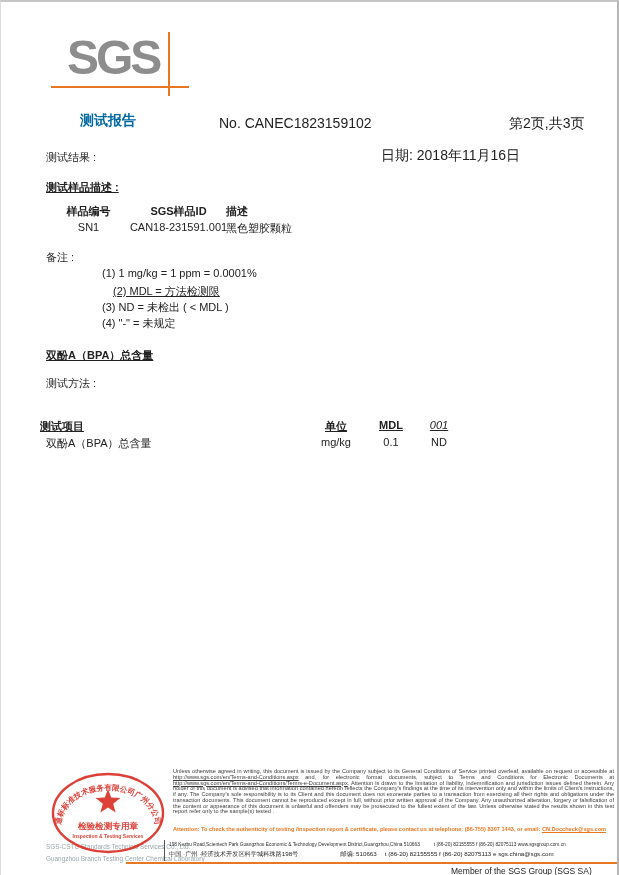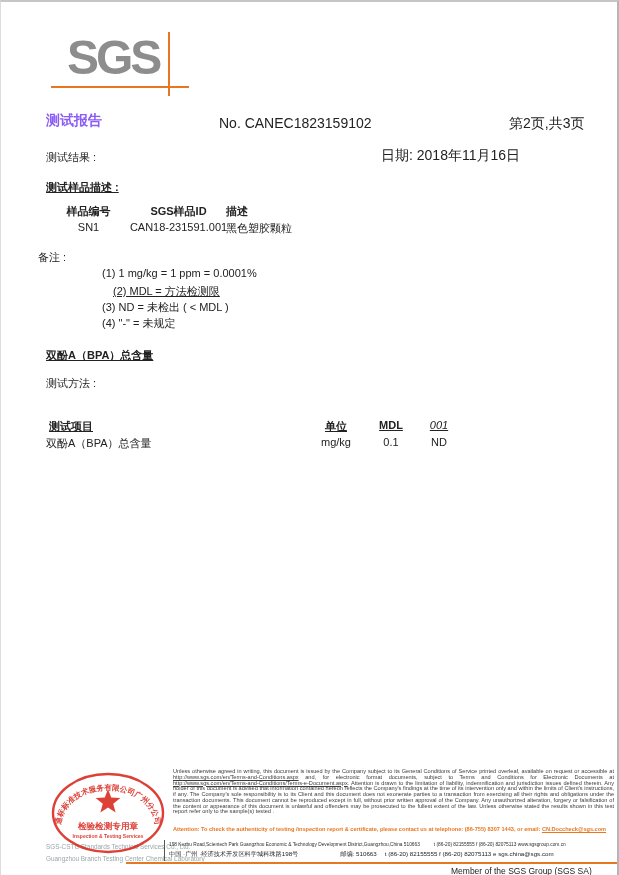--- a/index.html
+++ b/index.html
@@ -8,21 +8,21 @@
   #page {
     position:relative; width:619px; height:875px; background:#fff; overflow:hidden;
     border-top:2px solid #c6c6c6; border-right:2px solid #b5b5b5; border-left:1px solid #dcdcdc;
   }
   .abs { position:absolute; }
   
   .logo-text { font-weight:bold; font-size:48px; color:#8d8d8d; letter-spacing:-3px; line-height:1; }
   .logo-hline { height:2px; background:#e87722; }
   .logo-vline { width:2px; background:#e87722; }
   
-  .doc-title { font-size:14px; font-weight:bold; color:#8b5cf6; }
+  .doc-title { font-size:14px; font-weight:bold; color:#0369a1;margin-left:34px; }
   .hdr-txt { font-size:14px; color:#222; }
   .body-txt { font-size:11px; color:#222; }
   .bold { font-weight:bold; }
   .ul { text-decoration:underline; }
   .it { font-style:italic; }
   .col-c { text-align:center; }
   
   .method-par { font-size:11px; line-height:18px; color:#222; width:455px; }
   
   .legal { font-size:5.6px; line-height:5.75px; color:#3c3c3c; width:441px; text-align:justify; }
@@ -59,30 +59,30 @@
   <div class="abs body-txt bold col-c" style="left:55px; top:202px; width:65px;">样品编号</div>
   <div class="abs body-txt bold col-c" style="left:125px; top:202px; width:105px;">SGS样品ID</div>
   <div class="abs body-txt bold" style="left:225px; top:202px;">描述</div>
 
   <div>
     <div class="abs body-txt col-c" style="left:55px; top:219px; width:65px;">SN1</div>
     <div class="abs body-txt col-c" style="left:125px; top:219px; width:105px;">CAN18-231591.001</div>
     <div class="abs body-txt" style="left:225px; top:219px;">黑色塑胶颗粒</div>
   </div>
 
-  <div class="abs body-txt" style="left:37px; top:248px;">备注 :</div>
+  <div class="abs body-txt" style="left:45px; top:248px;">备注 :</div>
   <div class="abs body-txt" style="left:101px; top:265px;">(1) 1 mg/kg = 1 ppm = 0.0001%</div>
   <div class="abs body-txt" style="left:112px; top:282px;text-decoration:underline;">(2) MDL = 方法检测限</div>
   <div class="abs body-txt" style="left:101px; top:298px;">(3) ND = 未检出 ( &lt; MDL )</div>
   <div class="abs body-txt" style="left:101px; top:314px;">(4) "-" = 未规定</div>
 
   <div class="abs body-txt bold ul" style="left:45px; top:346px;">双酚A（BPA）总含量</div>
   <div class="abs body-txt" style="left:45px; top:374px;">测试方法 :</div>
 
-  <div class="abs body-txt bold ul" style="left:48px; top:417px;">测试项目</div>
+  <div class="abs body-txt bold ul" style="left:39px; top:417px;">测试项目</div>
   <div class="abs body-txt bold ul col-c" style="left:312px; top:417px; width:46px;">单位</div>
   <div class="abs body-txt bold ul col-c" style="left:370px; top:417px; width:40px;">MDL</div>
   <div class="abs body-txt it ul col-c" style="left:418px; top:417px; width:40px;">001</div>
 
   <div>
     <div class="abs body-txt" style="left:45px; top:434px;">双酚A（BPA）总含量</div>
     <div class="abs body-txt col-c" style="left:312px; top:434px; width:46px;">mg/kg</div>
     <div class="abs body-txt col-c" style="left:370px; top:434px; width:40px;">0.1</div>
     <div class="abs body-txt col-c" style="left:418px; top:434px; width:40px;">ND</div>
   </div>

